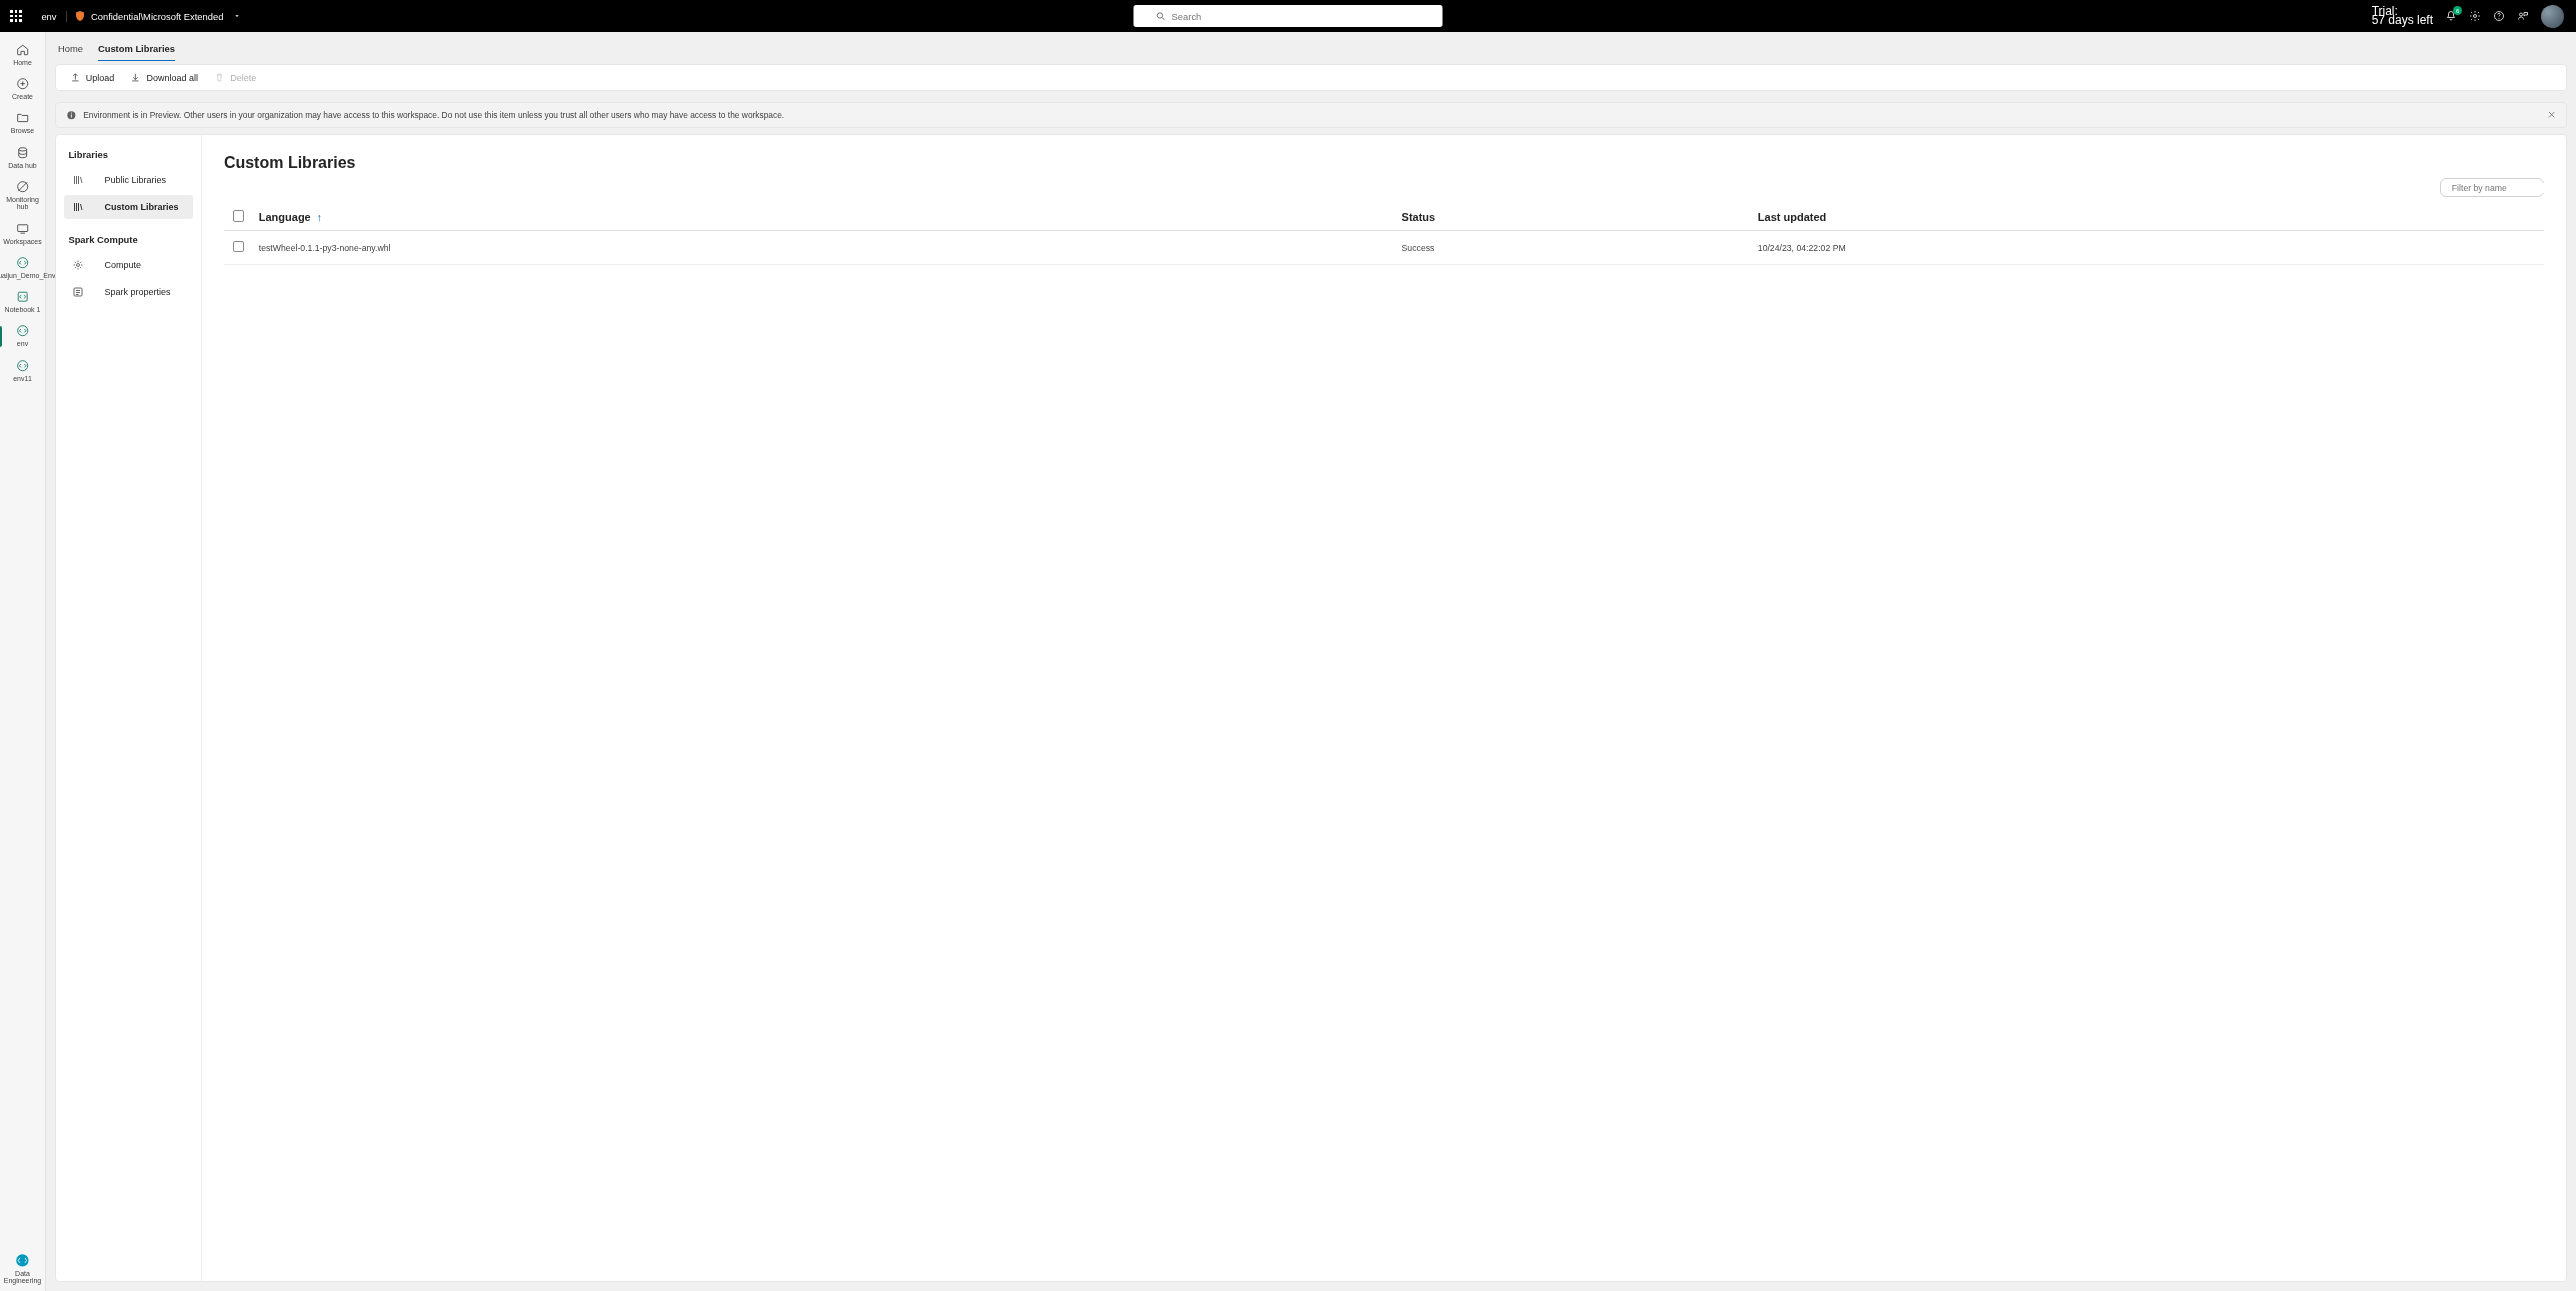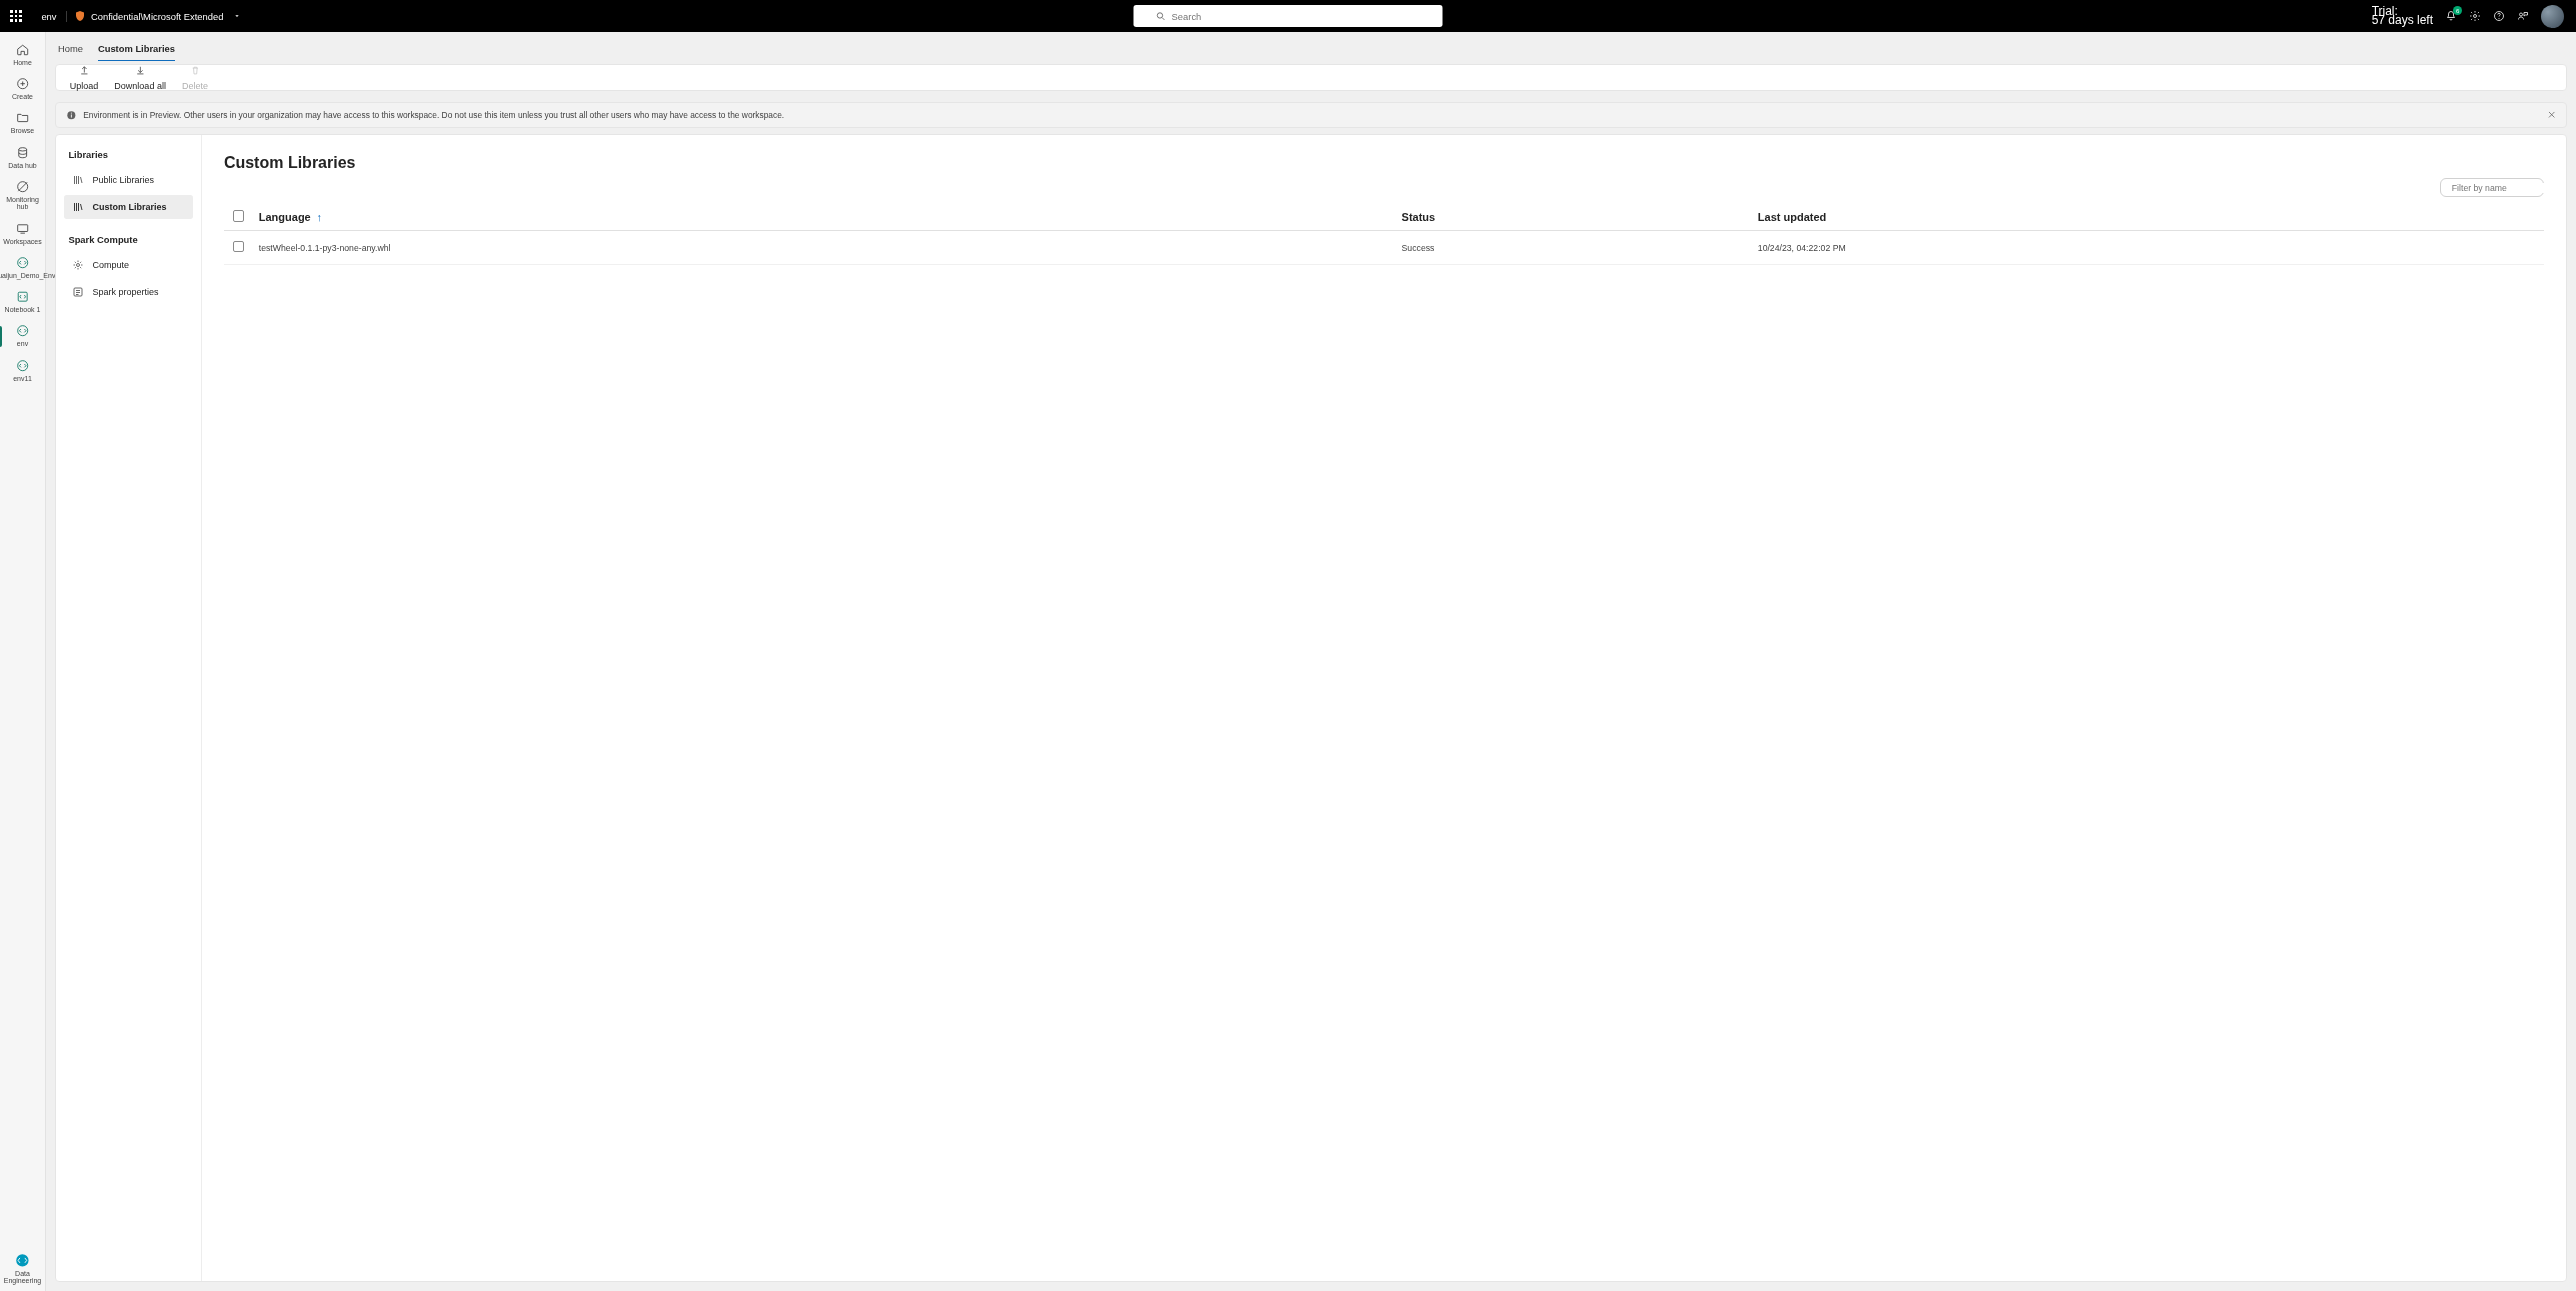--- a/index.html
+++ b/index.html
@@ -31,33 +31,33 @@
 .leftrail .spacer { flex: 1; }
 .leftrail .bottom-item { width: 100%; display: flex; flex-direction: column; align-items: center; gap: 2px; padding: 6.7px 0; font-size: 7px; color: #424242; line-height: 7.4px; text-align: center; cursor: pointer; }
 
 
 .main { position: fixed; top: 32px; left: 46px; right: 0; bottom: 0; padding: 6.7px 9.4px 9.4px 9.4px; display: flex; flex-direction: column; gap: 0; }
 .tabs { display: flex; gap: 14.8px; padding: 4px 2.7px 0 2.7px; }
 .tabs .tab { font-size: 9.4px; color: #424242; padding-bottom: 6.7px; cursor: pointer; }
 .tabs .tab.active { color: #242424; font-weight: 600; border-bottom: 1.3px solid #0f6cbd; }
 
 .toolbar { background: #fff; border: 0.7px solid #e5e5e5; border-radius: 4px; height: 27px; display: flex; align-items: center; padding: 0 6.7px; gap: 2.7px; margin-top: 2.7px; }
-.toolbar .tbtn { display: flex; align-items: center; gap: 5.4px; padding: 4px 6.7px; font-size: 9px; color: #242424; cursor: pointer; border-radius: 2.7px; flex-direction: column; }
+.toolbar .tbtn { display: flex; align-items: center; gap: 5.4px; padding: 4px 6.7px; font-size: 9px; color: #242424; cursor: pointer; border-radius: 2.7px; }
 .toolbar .tbtn.disabled { color: #b0b0b0; cursor: default; }
 
 .banner { background: #f3f3f3; border: 0.7px solid #e5e5e5; border-radius: 4px; margin-top: 11px; display: flex; align-items: center; padding: 6.7px 9.4px; gap: 6.7px; font-size: 8.4px; color: #424242; }
 .banner .close { margin-left: auto; cursor: pointer; color: #616161; }
 
 .content-card { flex: 1; background: #fff; border: 0.7px solid #e5e5e5; border-radius: 4px; margin-top: 5.4px; display: flex; overflow: hidden; }
 
 
 .card-side { width: 146px; border-right: 0.7px solid #ededed; padding: 14.8px 8px; display: flex; flex-direction: column; gap: 2.7px; }
 .card-side .section-title { font-size: 9.4px; font-weight: 600; color: #242424; margin-bottom: 5.4px; padding-left: 4px; }
 .card-side .section-title.second { margin-top: 12px; }
-.card-side .navitem { display: flex; align-items: center; gap: 8px; padding: 6px 8px; font-size: 9px; color: #242424; cursor: pointer; border-radius: 2.7px; }
+.card-side .navitem { display: flex; align-items: center; gap: 20px; padding: 6px 8px; font-size: 9px; color: #242424; cursor: pointer; border-radius: 2.7px; }
 .card-side .navitem.active { background: #ededed; font-weight: 600; }
 
 
 .card-body { flex: 1; padding: 19px 21.5px; overflow: auto; }
 .card-body h1 { font-size: 16px; font-weight: 600; color: #242424; margin-bottom: 6.7px; }
 .card-body .subtitle { font-size: 9px; color: #424242; margin-bottom: 17.4px; }
 .filter-row { display: flex; justify-content: flex-end; margin-bottom: 6.7px; }
 .filter-box { display: flex; align-items: flex-end; gap: 4px; border: 0.7px solid #d1d1d1; border-radius: 6px; padding: 3.4px 6.7px; width: 104px; }
 .filter-box input { border: none; outline: none; font-size: 8.7px; flex: 1; }
 

